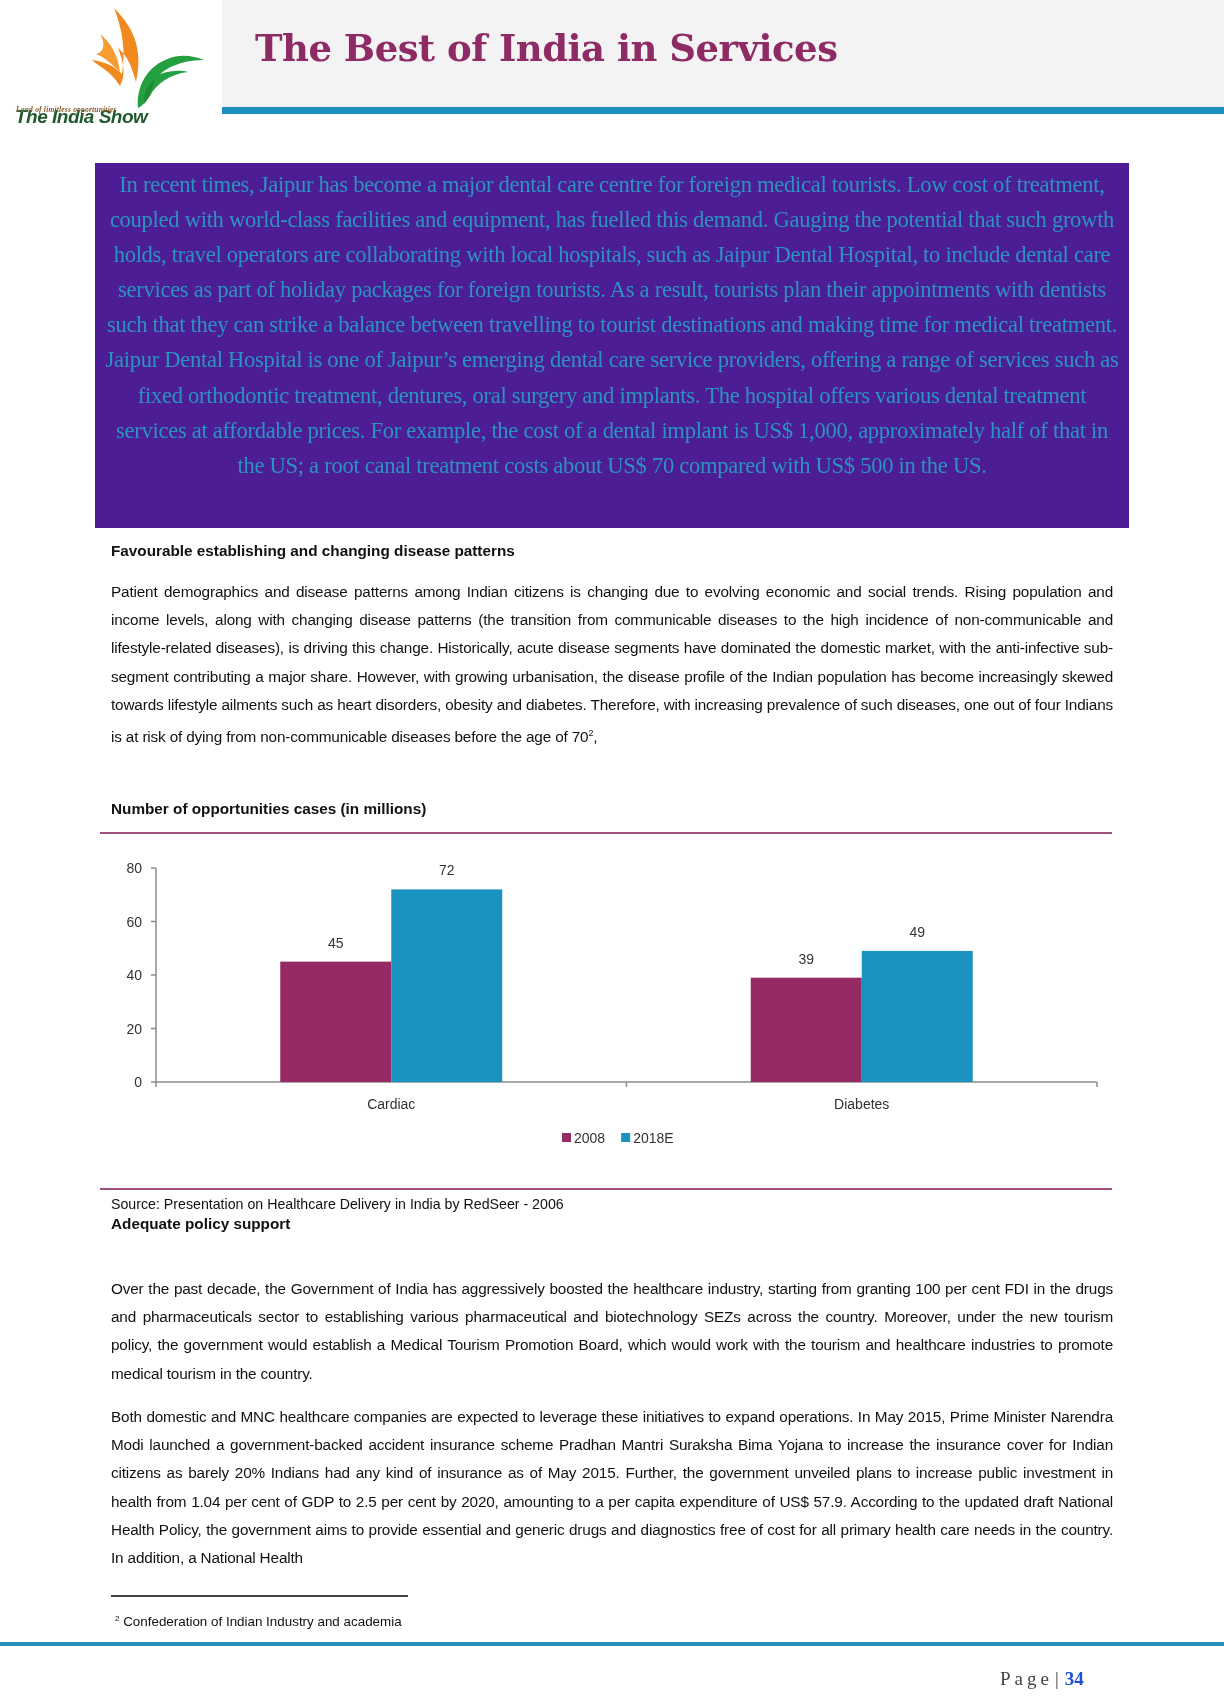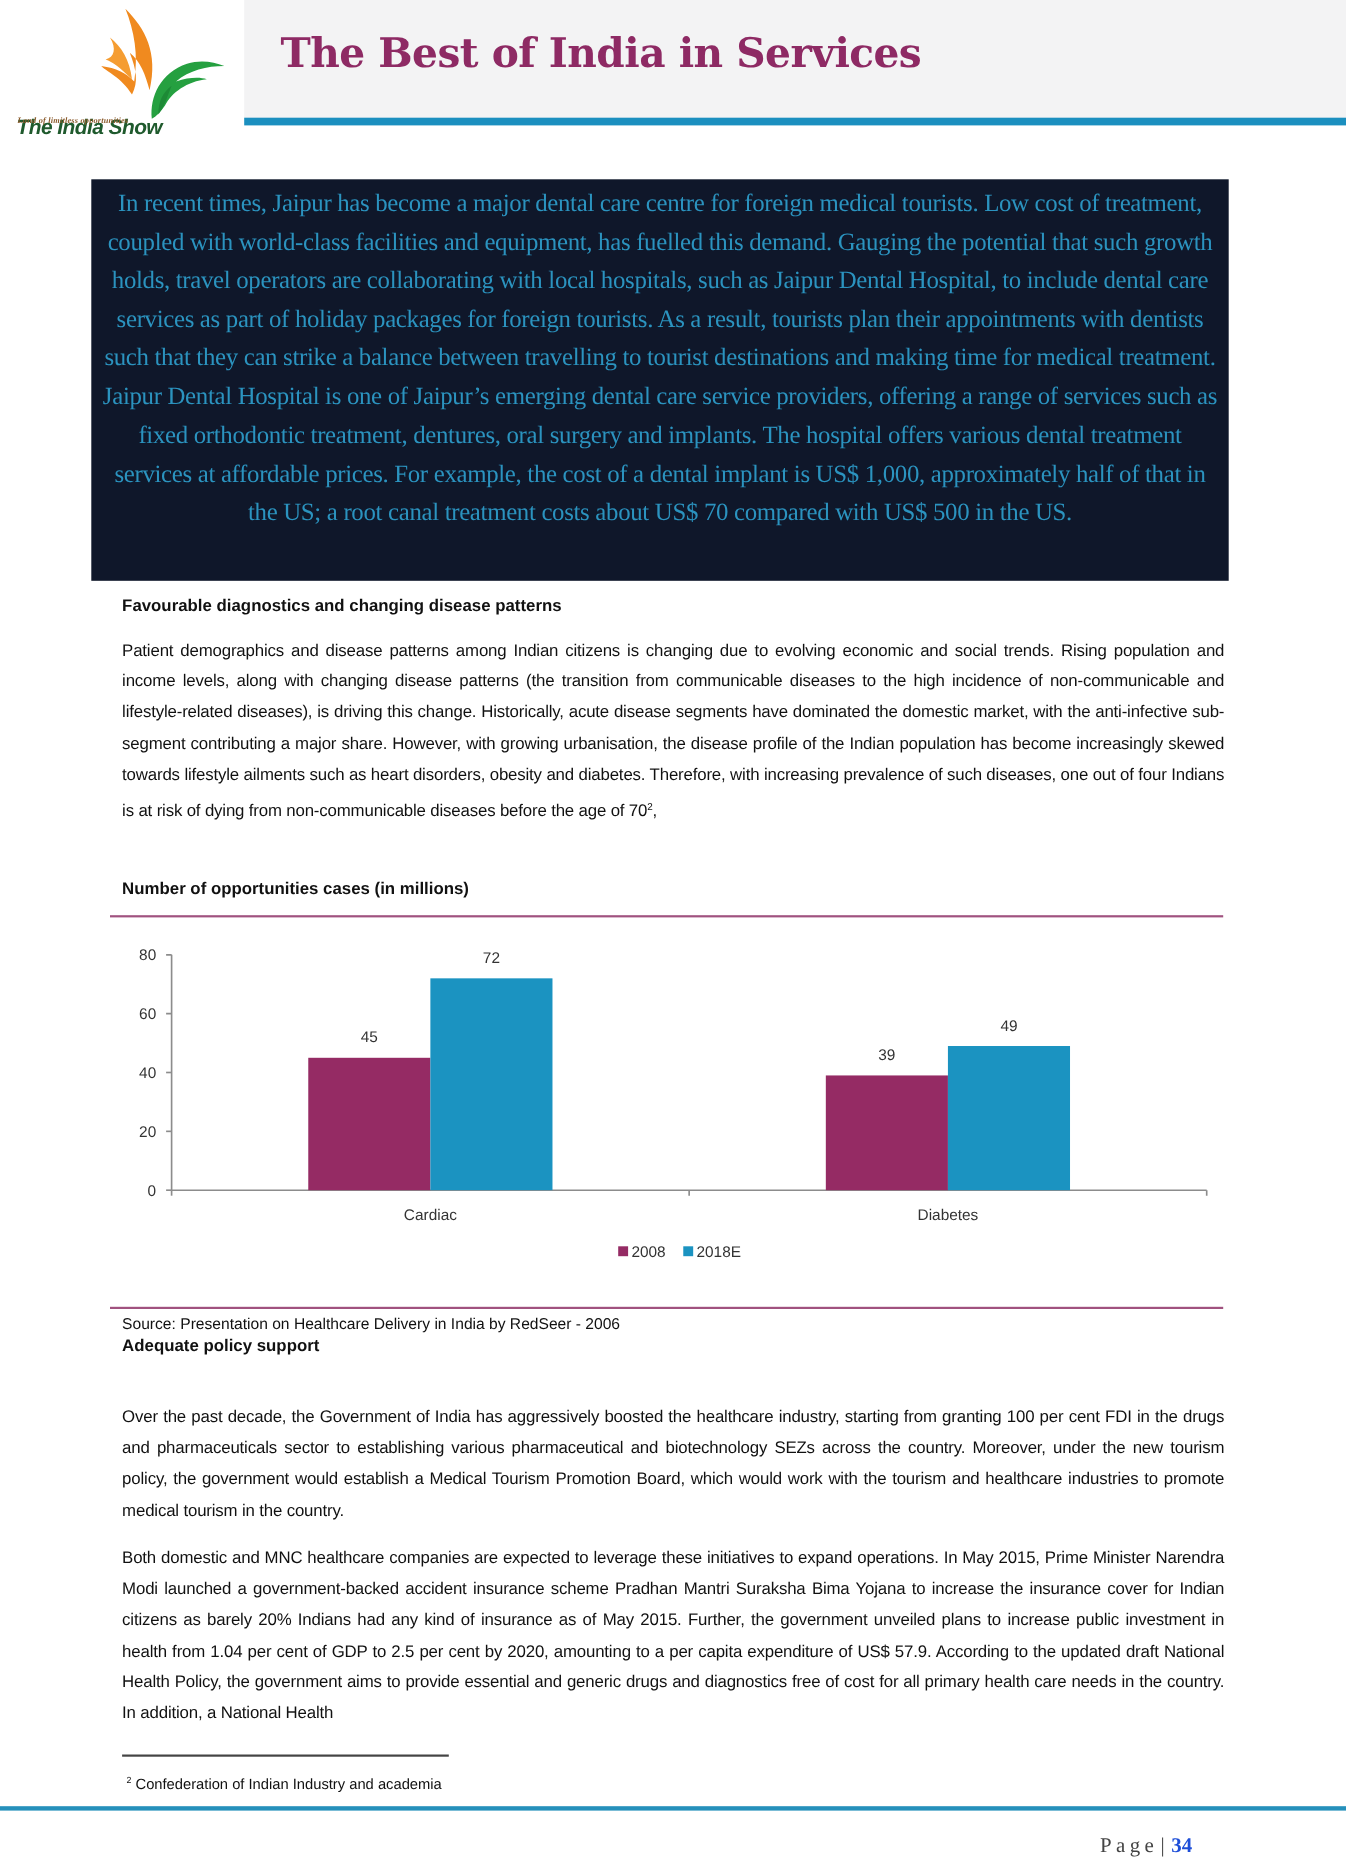--- a/index.html
+++ b/index.html
@@ -12,21 +12,21 @@
   .page-title { position: absolute; left: 255px; top: 26px; margin: 0;
                 font-family: "DejaVu Serif", serif; font-weight: bold; font-size: 37px;
                 letter-spacing: -0.5px; color: #8e2a64; }
   .logo { position: absolute; left: 10px; top: 4px; width: 205px; height: 112px; }
   .logo-name { position: absolute; left: 5px; top: 78px; font-family: "Liberation Sans", sans-serif;
                font-style: italic; font-weight: bold; font-size: 19px; color: #1f5a2d; letter-spacing: -0.5px; margin-top: 24px; }
   .logo-tag { position: absolute; left: 6px; top: 101px; font-family: "Liberation Serif", serif;
               font-style: italic; font-weight: bold; font-size: 7.5px; color: #8a5a2b; letter-spacing: 0.2px; }
 
   
-  .quote-box { position: absolute; left: 83px; top: 163px; width: 1034px; height: 365px; background: #0f172a; }
+  .quote-box { position: absolute; left: 95px; top: 163px; width: 1034px; height: 365px; background: #4c1d95; }
   .quote-text { position: absolute; left: 10px; top: 4px; width: 1014px; margin: 0;
                 font-family: "Liberation Serif", serif; font-size: 22.6px; line-height: 35.1px;
                 text-align: center; color: #2b93bf; letter-spacing: -0.3px; }
 
   
   .section-heading { position: absolute; left: 111px; margin: 0; font-weight: bold; font-size: 15.3px; color: #111; }
   .body-para { position: absolute; left: 111px; width: 1002px; margin: 0; font-size: 15.3px;
                line-height: 28.2px; text-align: justify; color: #111; letter-spacing: -0.15px; }
   .body-para sup { font-size: 9px; }
 
@@ -68,21 +68,21 @@
     <path d="M134 100 C 134 88, 138 80, 146 74 C 142 84, 140 92, 134 100 Z" fill="#1d8a36"></path>
   </svg>
   <div class="logo-name">The India Show</div>
   <div class="logo-tag">Land of limitless opportunities</div>
 </div>
 
 <div class="quote-box">
   <p class="quote-text">In recent times, Jaipur has become a major dental care centre for foreign medical tourists. Low cost of treatment, coupled with world-class facilities and equipment, has fuelled this demand. Gauging the potential that such growth holds, travel operators are collaborating with local hospitals, such as Jaipur Dental Hospital, to include dental care services as part of holiday packages for foreign tourists. As a result, tourists plan their appointments with dentists such that they can strike a balance between travelling to tourist destinations and making time for medical treatment. Jaipur Dental Hospital is one of Jaipur’s emerging dental care service providers, offering a range of services such as fixed orthodontic treatment, dentures, oral surgery and implants. The hospital offers various dental treatment services at affordable prices. For example, the cost of a dental implant is US$ 1,000, approximately half of that in the US; a root canal treatment costs about US$ 70 compared with US$ 500 in the US.</p>
 </div>
 
-<h2 class="section-heading" style="top:542px;">Favourable diagnostics and changing disease patterns</h2>
+<h2 class="section-heading" style="top:542px;">Favourable establishing and changing disease patterns</h2>
 <p class="body-para" style="top:578px;"><span>Patient demographics and disease patterns among Indian citizens is changing due to evolving economic and social trends. Rising population and income levels, along with changing disease patterns (the transition from communicable diseases to the high incidence of non-communicable and lifestyle-related diseases), is driving this change. Historically, acute disease segments have dominated the domestic market, with the anti-infective sub-segment contributing a major share. However, with growing urbanisation, the disease profile of the Indian population has become increasingly skewed towards lifestyle ailments such as heart disorders, obesity and diabetes. Therefore, with increasing prevalence of such diseases, one out of four Indians is at risk of dying from non-communicable diseases before the age of 70</span><sup>2</sup><span>,</span></p>
 
 <h2 class="section-heading" style="top:800px;">Number of opportunities cases (in millions)</h2>
 <div class="chart-rule" style="top:832px;"></div>
 
 <svg id="chart" width="1012" height="350">
   <g id="axes">
       <line x1="56" y1="28" x2="56" y2="242" stroke="#8c8c8c" stroke-width="1.5"></line>
       <line x1="51" y1="242" x2="56" y2="242" stroke="#8c8c8c" stroke-width="1.5"></line>
       <text x="42" y="247" text-anchor="end" class="tick-label">0</text>

